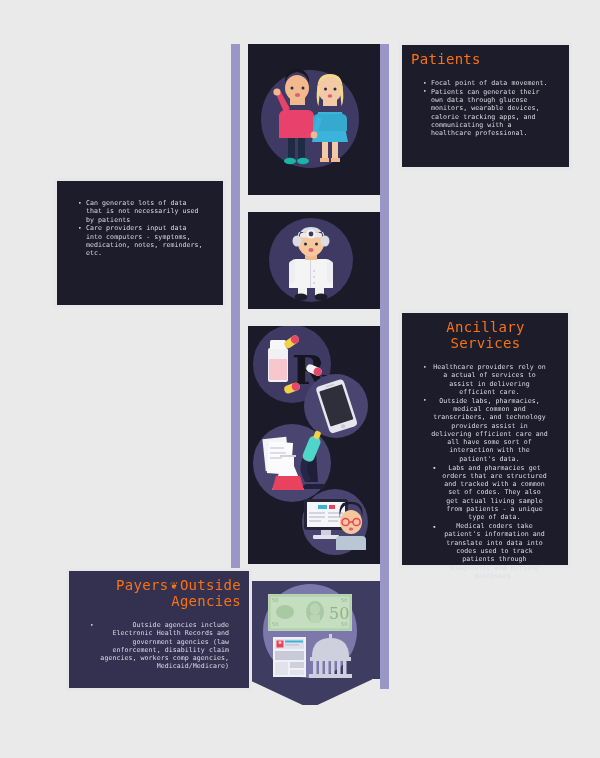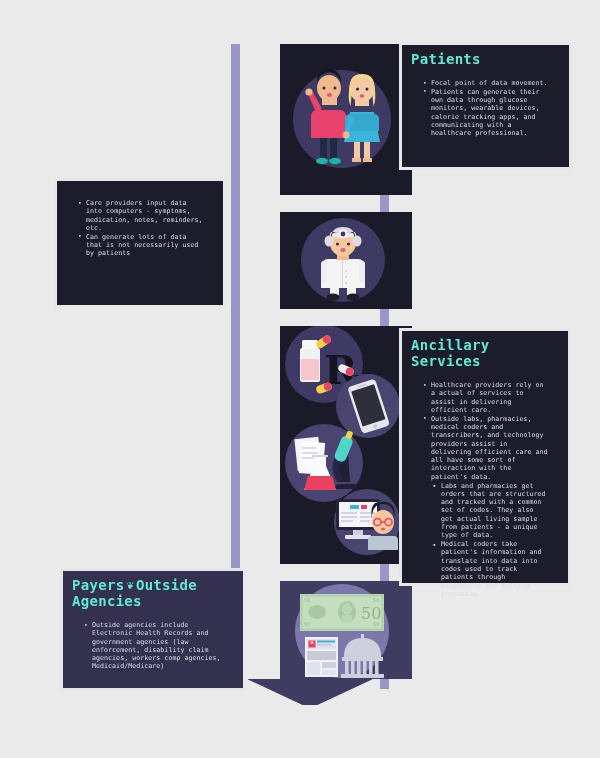--- a/index.html
+++ b/index.html
@@ -10,21 +10,21 @@
     overflow:hidden;
     position:relative;
   }
   .stage{position:absolute;left:0;top:0;width:600px;height:758px;}
 
   
   .rail{position:absolute;width:9px;background:#9a96c8;}
   .rail.left{left:231px;top:44px;height:645px;}
   .rail.right{left:380px;top:44px;height:645px;}
 
-  .seg{position:absolute;left:248px;width:132px;background:#1a1a28;margin-left:32px;}
+  .seg{position:absolute;left:248px;width:132px;background:#1a1a28;}
 
   .notch{
     position:absolute;left:248px;width:124px;height:17px;
     background:#eaeaea;
     clip-path:polygon(0 0,38% 0,50% 88%,62% 0,100% 0,100% 100%,0 100%);
   }
   .tip{
     position:absolute;left:248px;width:124px;height:26px;
     background:#3f3c61;
     clip-path:polygon(0 0,100% 0,100% 2%,56% 100%,44% 100%,0 2%);
@@ -35,24 +35,24 @@
     position:absolute;
     background:#1c1c2b;
     border:3px solid #e7e7ea;
     box-sizing:border-box;
     color:#dcdce6;
     padding:6px 8px 8px 9px;
   }
   .panel.lighter{background:#33314f;}
   .panel h2{
     margin:0 0 3px 0;
-    font-weight:bold;
+    font-weight:normal;
     font-size:14px;
     letter-spacing:0.3px;
-    color:#5eead4;
+    color:#f97316;
     font-family:"DejaVu Sans Mono", monospace;
   }
   .panel ul{margin:12px;padding:0;list-style:none;}
   .panel li{
     position:relative;
     padding-left:8px;
     font-size:6.6px;
     line-height:8.3px;
     margin-bottom:0.5px;
     letter-spacing:0.05px;
@@ -67,22 +67,22 @@
   }
   .panel li.sub:before{
     content:"\25AA";
     left:10px;font-size:4.5px;top:0.4px;
   }
   .amp{font-size:12px;vertical-align:1px;padding:0 2px;}
 
   
   #panel-patients{left:399px;top:42px;width:173px;height:128px;}
   #panel-poc{left:54px;top:178px;width:172px;height:130px;}
-  #panel-anc{left:399px;top:328px;width:172px;height:258px;}
-  #panel-payers{left:60px;top:568px;width:186px;height:123px;}
+  #panel-anc{left:399px;top:310px;width:172px;height:258px;text-align:center;}
+  #panel-payers{left:66px;top:568px;width:186px;height:123px;text-align:right;}
 
   
   .ill{position:absolute;}
 </style>
 </head>
 <body>
 
 <div class="stage">
 
   <div class="rail left"></div>
@@ -286,30 +286,30 @@
   <div class="panel" id="panel-patients">
     <h2>Patients</h2>
     <ul>
       <li>Focal point of data movement.</li>
       <li>Patients can generate their own data through glucose monitors, wearable devices, calorie tracking apps, and communicating with a healthcare professional.</li>
     </ul>
   </div>
 
   <div class="panel" id="panel-poc">
     <ul>
+      <li>Can generate lots of data that is not necessarily used by patients</li>
       <li>Care providers input data into computers - symptoms, medication, notes, reminders, etc.</li>
-      <li>Can generate lots of data that is not necessarily used by patients</li>
     </ul>
   </div>
 
   <div class="panel" id="panel-anc">
     <h2>Ancillary Services</h2>
     <ul>
       <li>Healthcare providers rely on a actual of services to assist in delivering efficient care.</li>
-      <li>Outside labs, pharmacies, medical coders and transcribers, and technology providers assist in delivering efficient care and all have some sort of interaction with the patient's data.</li>
+      <li>Outside labs, pharmacies, medical common and transcribers, and technology providers assist in delivering efficient care and all have some sort of interaction with the patient's data.</li>
       <li class="sub">Labs and pharmacies get orders that are structured and tracked with a common set of codes. They also get actual living sample from patients - a unique type of data.</li>
       <li class="sub">Medical coders take patient's information and translate into data into codes used to track patients through diagnostic and billing processes.</li>
     </ul>
   </div>
 
   <div class="panel lighter" id="panel-payers">
     <h2>
       <span>Payers</span><span class="amp">❦</span><span>Outside Agencies</span>
     </h2>
     <ul>

